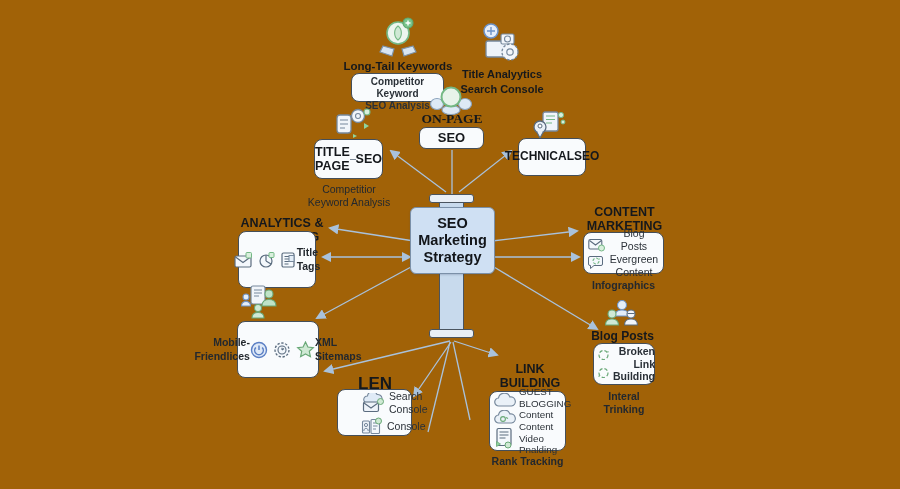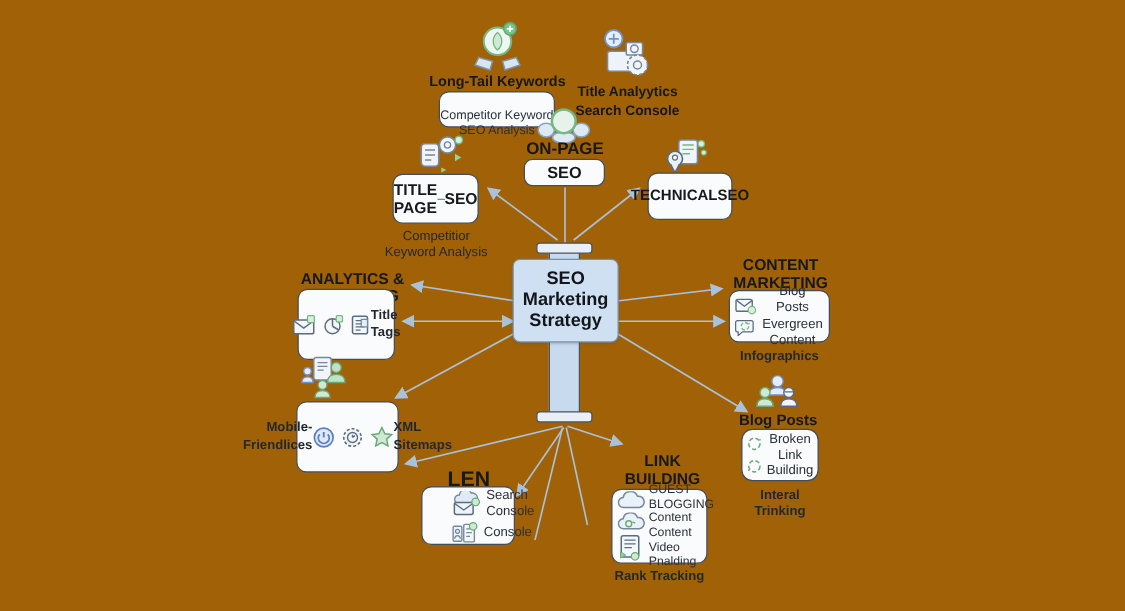--- a/index.html
+++ b/index.html
@@ -73,21 +73,21 @@
       <circle cx="24" cy="19" r="11" fill="#edf6ef" stroke="#74b885" stroke-width="1.6"></circle>
       <path d="M24 12c-4.5 3.5-4.5 10.5 0 14c4.5-3.5 4.5-10.5 0-14z" fill="#cfe9d5" stroke="#74b885" stroke-width="1.1"></path>
       <circle cx="34" cy="9" r="5" fill="#79c48b" stroke="#5ea771" stroke-width="1.1"></circle>
       <path d="M34 6.5v5M31.5 9h5" stroke="#ffffff" stroke-width="1.4"></path>
       <path d="M9 32l11 3-2 7-12-4z" fill="#d8e5f2" stroke="#7d93a9" stroke-width="1.2"></path>
       <path d="M39 32l-11 3 2 7 12-4z" fill="#d8e5f2" stroke="#7d93a9" stroke-width="1.2"></path>
     </svg>
   </div>
   <div class="abs ctr hd" style="left:337px;top:60px;width:122px;font-size:11.5px;">Long-Tail Keywords</div>
   <div class="nodebox" style="left:351px;top:73px;width:93px;height:29px;">
-    <div class="pre ctr body-txt" style="padding-top:13px;font-size:10px;">Competitor Keyword
+    <div class="pre ctr body-txt" style="padding-top:2px;font-size:10px;font-weight:bold;">Competitor Keyword
 SEO Analysis</div>
   </div>
 
   <div class="abs" style="left:479px;top:21px;">
     <svg width="46" height="46" viewBox="0 0 46 46">
       <circle cx="12" cy="10" r="7" fill="#e6eef9" stroke="#6d93c8" stroke-width="1.5"></circle>
       <path d="M12 6v8M8 10h8" stroke="#6d93c8" stroke-width="1.4"></path>
       <rect x="7" y="20" width="22" height="16" rx="2" fill="#eef3f9" stroke="#76889c" stroke-width="1.3"></rect>
       <rect x="22" y="13" width="13" height="10" rx="1.5" fill="#f2f6fb" stroke="#76889c" stroke-width="1.2"></rect>
       <circle cx="28.5" cy="18" r="3" fill="none" stroke="#76889c" stroke-width="1.1"></circle>
@@ -99,21 +99,21 @@
 Search Console</div>
 
   <div class="abs" style="left:428px;top:83px;">
     <svg width="46" height="34" viewBox="0 0 46 34">
       <ellipse cx="9" cy="21" rx="6.5" ry="5.5" fill="#dde9f5" stroke="#8ba3bc" stroke-width="1.2"></ellipse>
       <ellipse cx="37" cy="21" rx="6.5" ry="5.5" fill="#dde9f5" stroke="#8ba3bc" stroke-width="1.2"></ellipse>
       <ellipse cx="23" cy="27" rx="9" ry="4.5" fill="#dde9f5" stroke="#8ba3bc" stroke-width="1.2"></ellipse>
       <circle cx="23" cy="14" r="9.5" fill="#e7f3ea" stroke="#74b885" stroke-width="2"></circle>
     </svg>
   </div>
-  <div class="abs ctr hd" style="left:408px;top:111px;width:88px;font-size:13.5px;">ON-PAGE</div>
+  <div class="abs ctr hd" style="left:408px;top:111px;width:88px;font-size:13.5px;font-family:Liberation Serif, serif;">ON-PAGE</div>
   <div class="nodebox divided" style="left:419px;top:127px;width:65px;height:22px;border-radius:7px;">
     <div class="hd" style="font-size:13px;">SEO</div>
   </div>
 
   <div class="abs" style="left:331px;top:106px;">
     <svg width="42" height="34" viewBox="0 0 42 34">
       <rect x="6" y="9" width="14" height="18" rx="3" fill="#f1f5fa" stroke="#76889c" stroke-width="1.3"></rect>
       <path d="M9 14h8M9 18h8M9 22h5" stroke="#76889c" stroke-width="1.1"></path>
       <circle cx="27" cy="10" r="6.5" fill="#f1f5fa" stroke="#76889c" stroke-width="1.3"></circle>
       <circle cx="27" cy="10" r="2.5" fill="none" stroke="#76889c" stroke-width="1.1"></circle>
@@ -270,21 +270,21 @@
         <path d="M10 2.5l1.6-.5-.3 1.8z" fill="#69a877"></path>
       </svg>
         </span>
       <span>
           <svg width="13" height="12" viewBox="0 0 13 12">
         <circle cx="6.5" cy="6" r="4.5" fill="none" stroke="#69a877" stroke-width="1.2" stroke-dasharray="3.4 2"></circle>
         <path d="M3 9.5l-1.6.5.3-1.8z" fill="#69a877"></path>
       </svg>
         </span>
     </div>
-    <div class="pre body-txt" style="text-align:center;flex:1;">Broken
+    <div class="pre body-txt" style="text-align:right;flex:1;font-weight:bold;">Broken
 Link
 Building</div>
   </div>
   <div class="abs ctr cap pre" style="left:590px;top:390px;width:68px;font-weight:700;">Interal
 Trinking</div>
 
   <div class="abs ctr hd" style="left:333px;top:374px;width:84px;font-size:17px;">LEN COOLOS</div>
   <div class="nodebox" style="left:337px;top:389px;width:75px;height:47px;display:flex;flex-direction:column;justify-content:center;gap:2px;padding:2px 23px;">
     <div style="display:flex;align-items:center;gap:4px;">
       <span>

